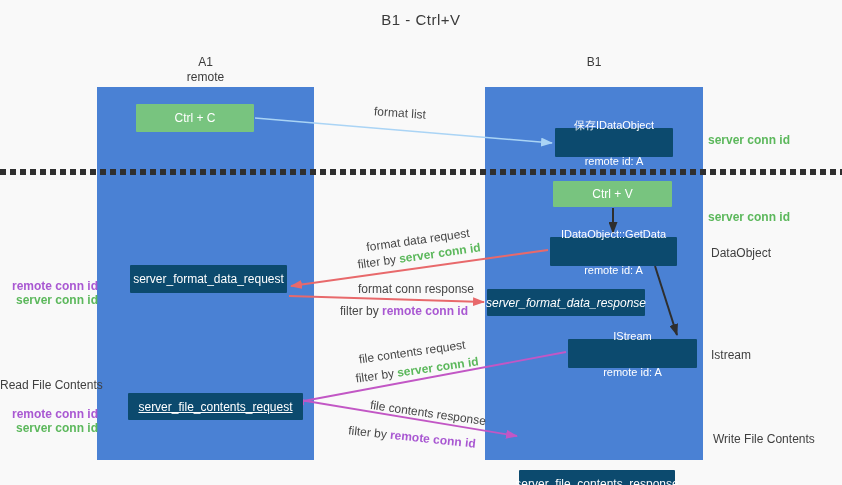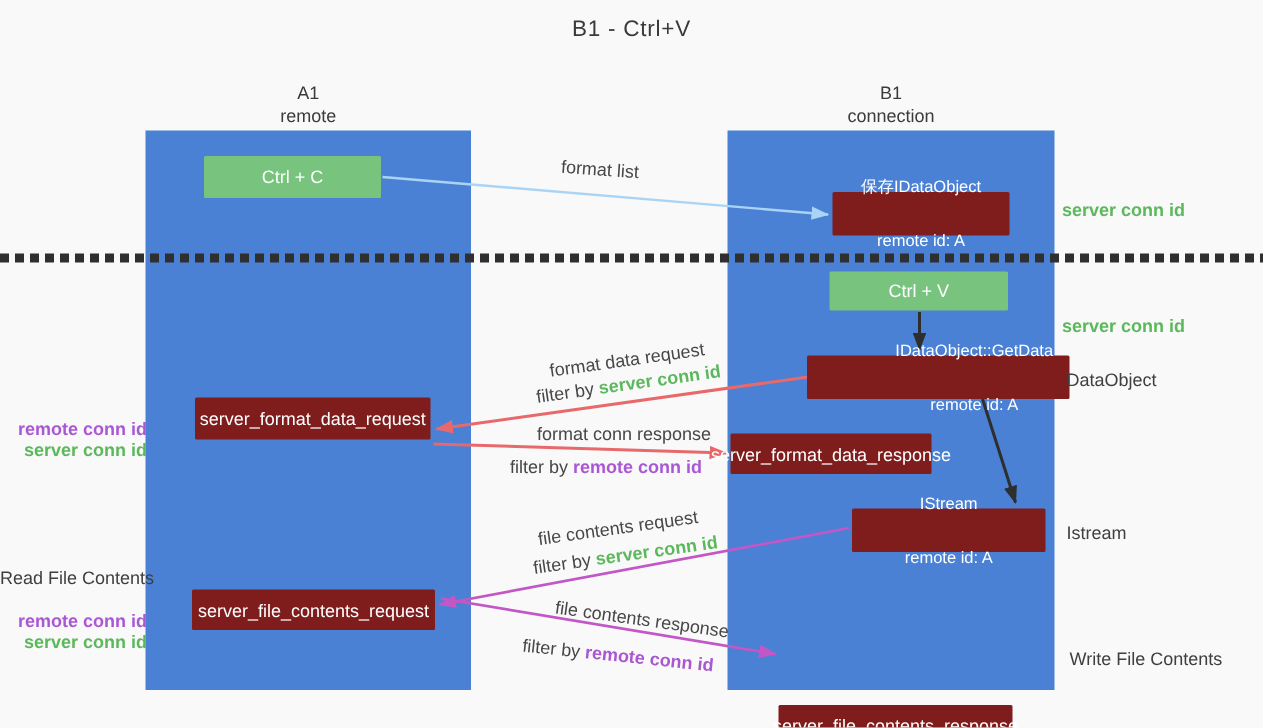--- a/index.html
+++ b/index.html
@@ -24,21 +24,21 @@
   .dotted{
     position:absolute;left:0;top:169px;width:842px;height:6px;z-index:3;
     background:repeating-linear-gradient(90deg,#2f2f2f 0 6px,transparent 6px 10px);
   }
   .arrow-layer{position:absolute;left:0;top:0;z-index:4;}
   .node{
     position:absolute;z-index:5;display:flex;flex-direction:column;align-items:center;justify-content:center;
     color:#fff;font-size:12px;line-height:14px;text-align:center;border-radius:1px;
   }
   .node.green{background:#78c47f;}
-  .node.orange{background:#7f1d1d;gap:22px;}
+  .node.orange{background:#0c4a6e;gap:22px;}
   .node .l2{font-size:11px;}
   .flow-label{
     position:absolute;z-index:6;white-space:nowrap;font-size:12px;color:#474747;
     transform:translate(-50%,-50%);
   }
   .side-label{
     position:absolute;z-index:6;white-space:nowrap;font-size:12px;color:#3f3f3f;
   }
   .side-label.right-align{text-align:right;}
   .green-text{color:#5cb85c;font-weight:bold;}
@@ -53,21 +53,20 @@
   <div class="title">
     <div>B1 - Ctrl+V</div>
   </div>
 
   <div class="col-header" style="left:97px;width:217px;">
     <div>A1</div>
     <div>remote</div>
   </div>
   <div class="col-header" style="left:485px;width:218px;">
     <div>B1</div>
-    <div>connection</div>
   </div>
 
   <div class="lane" style="left:97px;width:217px;"></div>
   <div class="lane" style="left:485px;width:218px;"></div>
 
   <div class="dotted"></div>
 
   <svg class="arrow-layer" width="842" height="485">
     <defs>
       <marker id="m-blue" markerWidth="12" markerHeight="9" refX="11" refY="4.5" orient="auto" markerUnits="userSpaceOnUse">
@@ -98,39 +97,39 @@
 
   <div class="node orange" style="left:555px;top:128px;width:118px;height:29px;">
     <span class="l2">保存IDataObject</span>
     <span class="l2">remote id: A</span>
   </div>
 
   <div class="node green" style="left:553px;top:181px;width:119px;height:26px;">
     <span>Ctrl + V</span>
   </div>
 
-  <div class="node orange" style="left:538px;top:237px;width:127px;height:29px;padding-left:48px;">
+  <div class="node orange" style="left:550px;top:237px;width:127px;height:29px;">
     <span class="l2">IDataObject::GetData</span>
     <span class="l2">remote id: A</span>
   </div>
 
   <div class="node orange" style="left:130px;top:265px;width:157px;height:28px;">
     <span>server_format_data_request</span>
   </div>
 
-  <div class="node orange" style="left:487px;top:289px;width:134px;height:27px;">
+  <div class="node orange" style="left:487px;top:289px;width:158px;height:27px;font-style:italic;">
     <span>server_format_data_response</span>
   </div>
 
   <div class="node orange" style="left:568px;top:339px;width:129px;height:29px;">
     <span class="l2">IStream</span>
     <span class="l2">remote id: A</span>
   </div>
 
-  <div class="node orange" style="left:128px;top:393px;width:162px;height:27px;">
+  <div class="node orange" style="left:128px;top:393px;width:175px;height:27px;text-decoration:underline;">
     <span>server_file_contents_request</span>
   </div>
 
   <div class="node orange" style="left:519px;top:425px;width:156px;height:27px;margin-top:45px;">
     <span>server_file_contents_response</span>
   </div>
 
   <div class="flow-label" style="left:400px;top:113px;transform:translate(-50%,-50%) rotate(4deg);">format list</div>
 
   <div class="flow-label" style="left:418px;top:240px;transform:translate(-50%,-50%) rotate(-8deg);">format data request</div>

